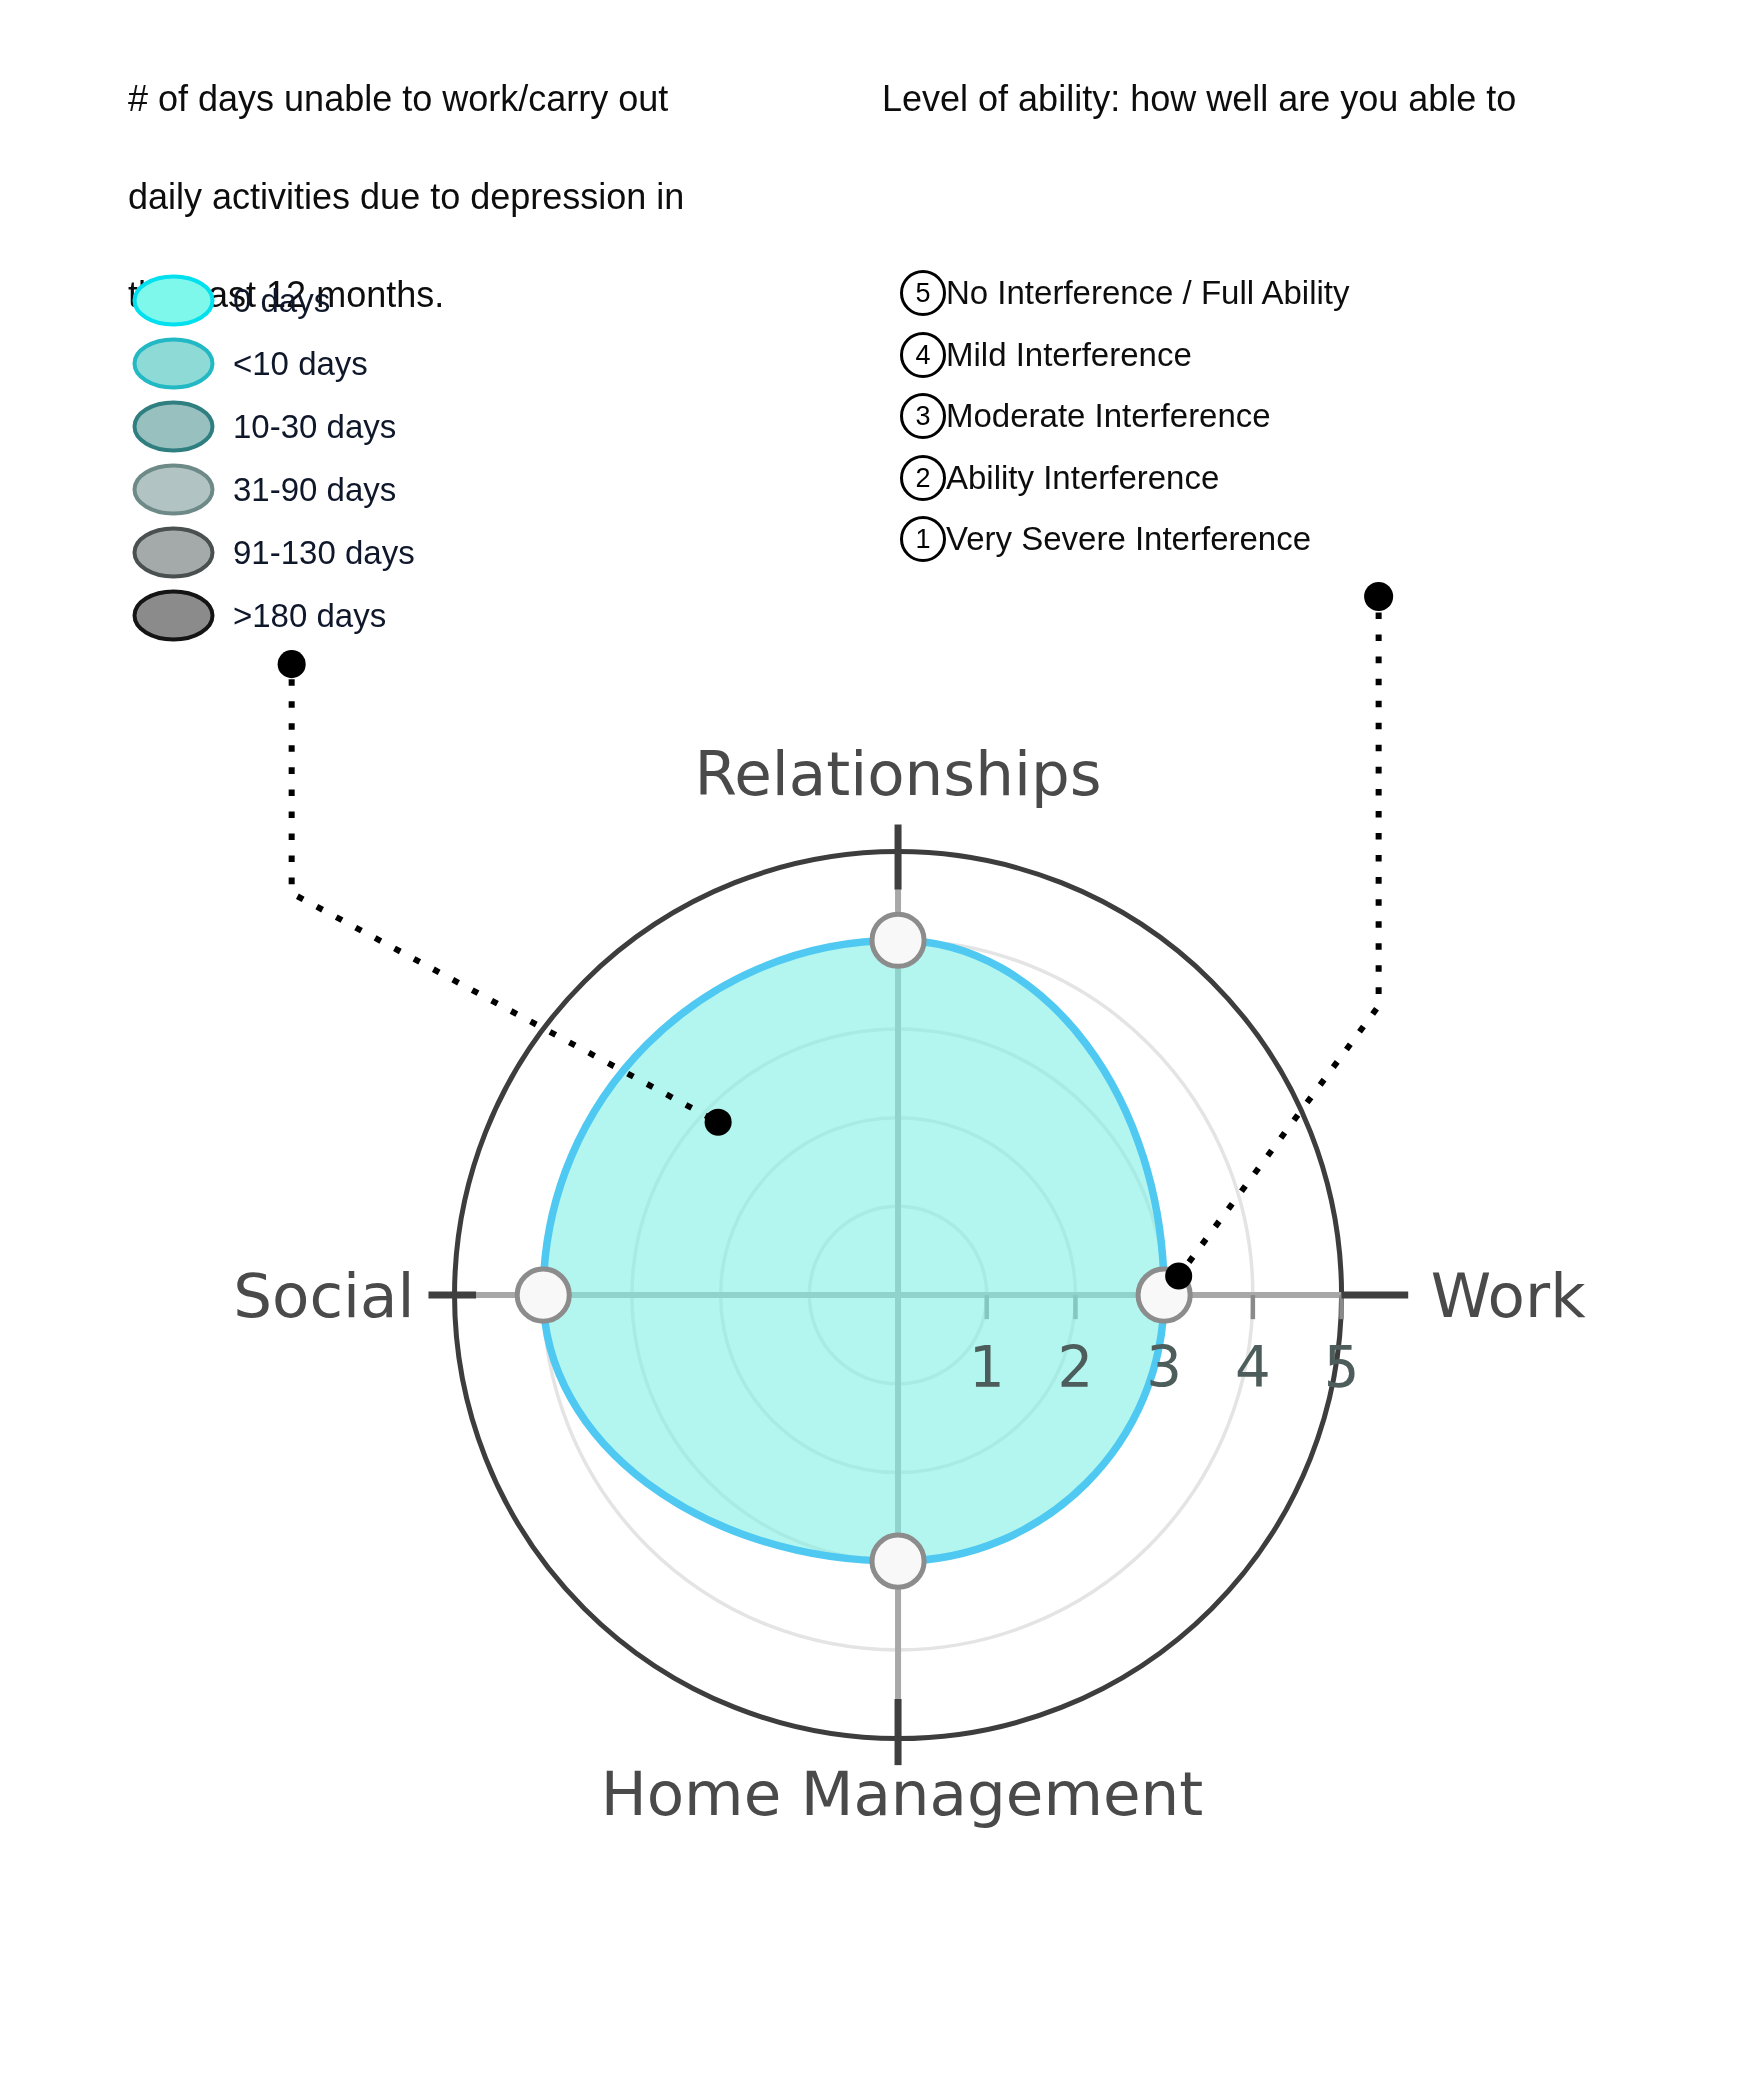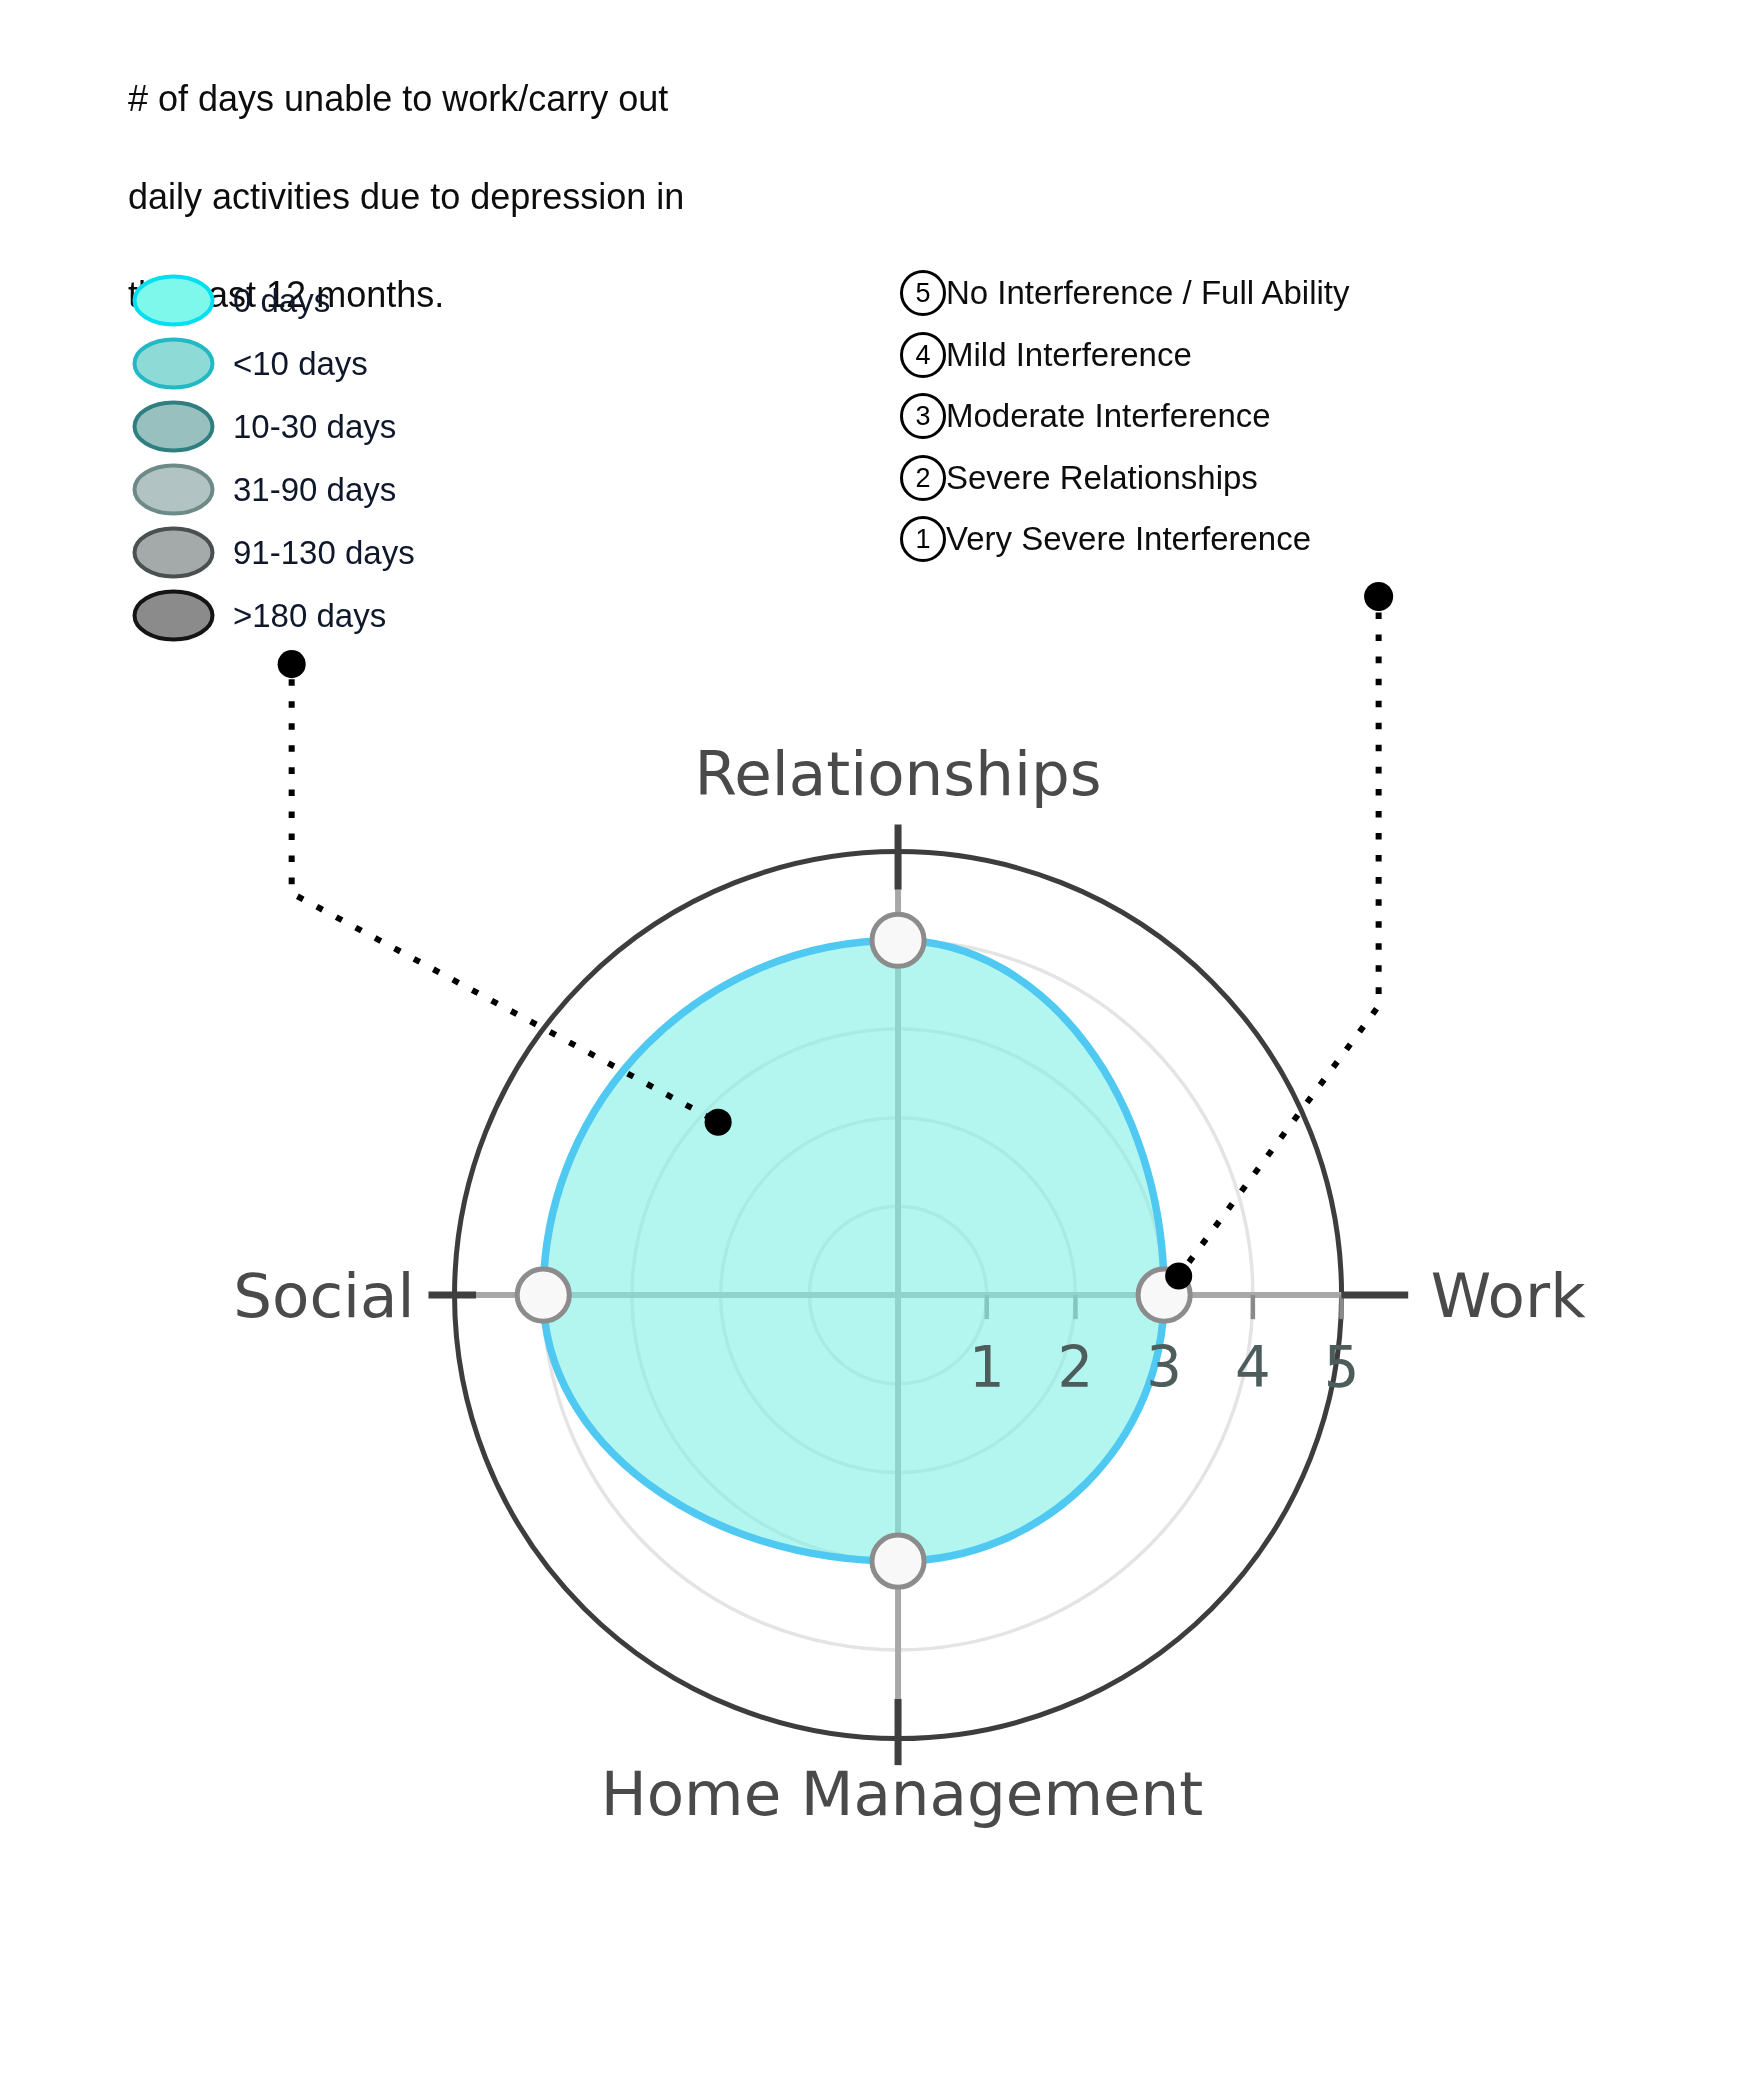--- a/index.html
+++ b/index.html
@@ -52,21 +52,21 @@
     </svg>
   <span class="legend-label">91-130 days</span>
 </div>
 <div class="legend-row" style="left:131px;top:588px;">
   <svg width="85" height="55" viewBox="0 0 170 110">
       <ellipse cx="85" cy="55" rx="78" ry="48" stroke-width="8" fill="#8B8B8B" stroke="#141414"></ellipse>
     </svg>
   <span class="legend-label">&gt;180 days</span>
 </div>
 
-<div class="abs heading" style="left:882px;top:74px;"><br>
+<div class="abs heading" style="left:882px;top:74px;"><span>Level of ability: how well are you able to</span><br>
 <br>
 </div>
 
 <div class="ability-row" style="left:900px;top:270px;">
   <div class="num-circle">
       <span>5</span>
     </div>
   <span class="ability-label">No Interference / Full Ability</span>
 </div>
 <div class="ability-row" style="left:900px;top:332px;">
@@ -78,21 +78,21 @@
 <div class="ability-row" style="left:900px;top:393px;">
   <div class="num-circle">
       <span>3</span>
     </div>
   <span class="ability-label">Moderate Interference</span>
 </div>
 <div class="ability-row" style="left:900px;top:455px;">
   <div class="num-circle">
       <span>2</span>
     </div>
-  <span class="ability-label">Severe Relationships</span>
+  <span class="ability-label">Ability Interference</span>
 </div>
 <div class="ability-row" style="left:900px;top:516px;">
   <div class="num-circle">
       <span>1</span>
     </div>
   <span class="ability-label">Very Severe Interference</span>
 </div>
 
 <svg class="abs" style="left:0;top:0;" width="1759" height="2087" viewBox="0 0 3510 4164">
 

